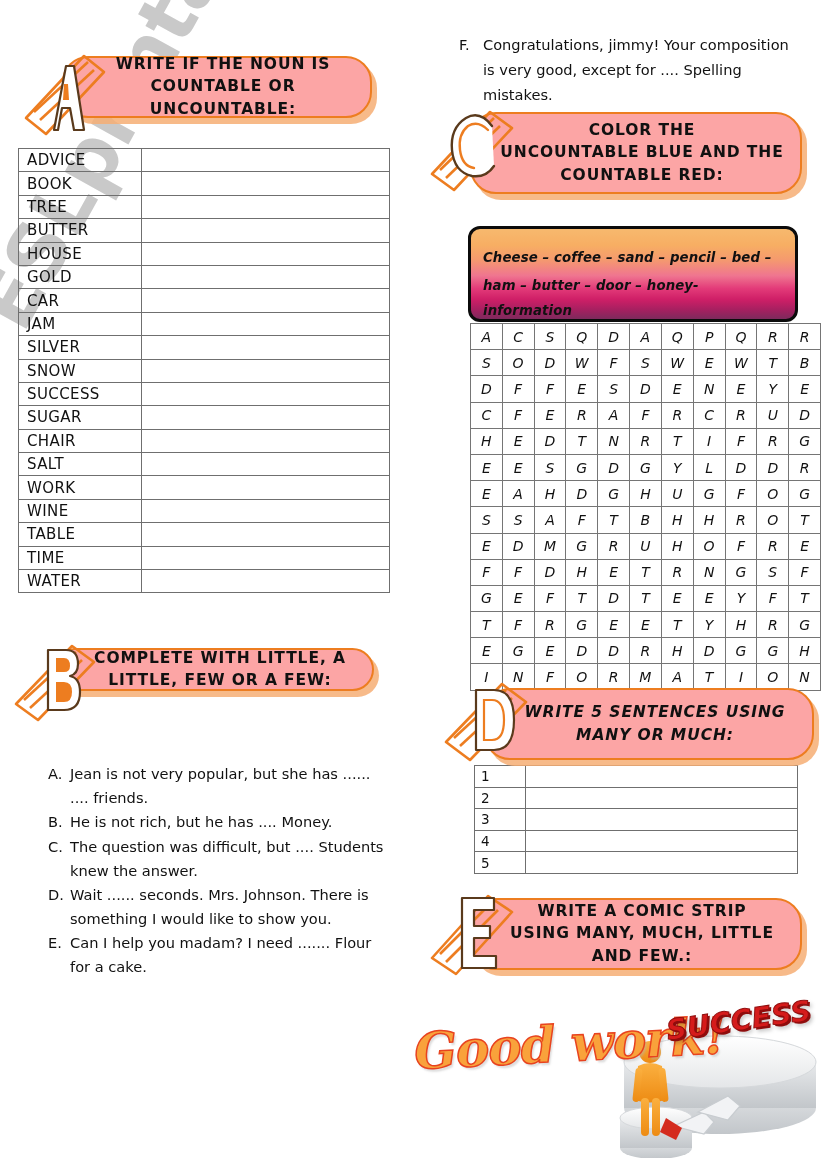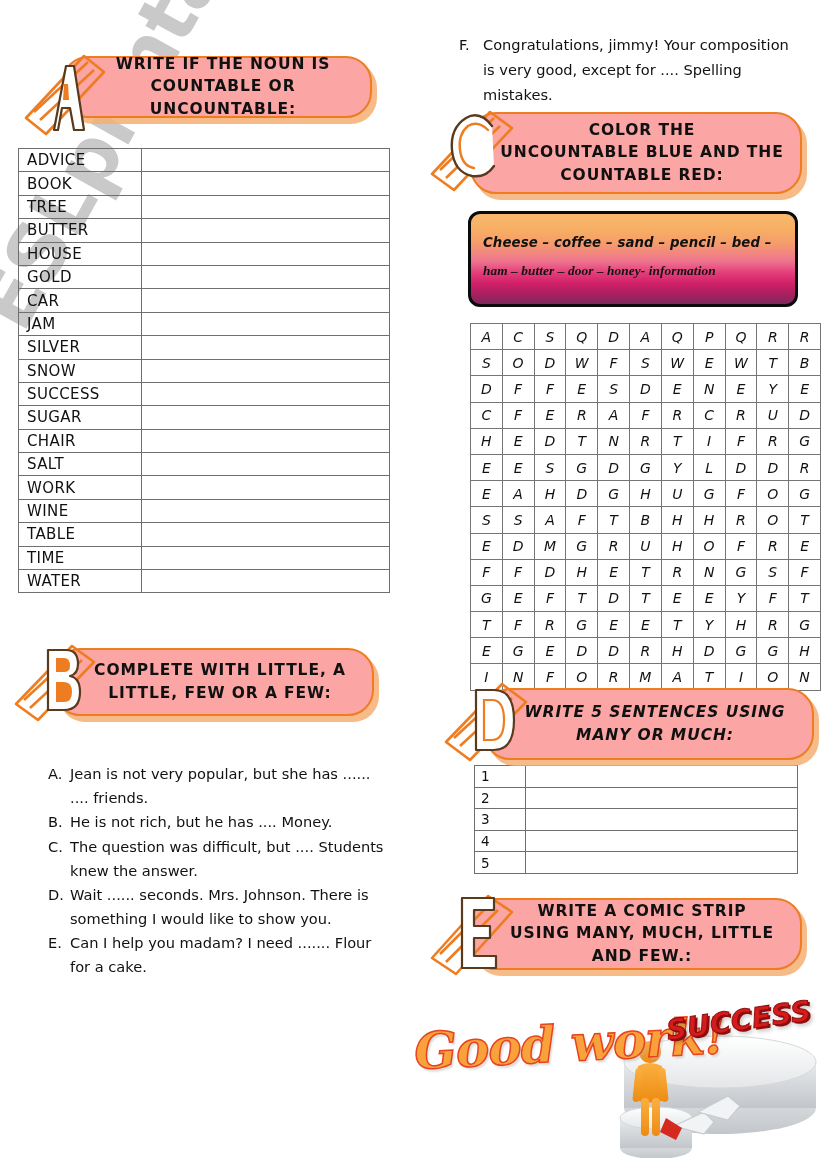--- a/index.html
+++ b/index.html
@@ -88,21 +88,21 @@
   #f-item{
     position:absolute;left:459px;top:32px;width:340px;
     display:flex;z-index:6;
     font-size:14.6px;color:#111;line-height:1.72;
   }
   #f-item .ltr{width:24px;flex:none;}
   #f-item .txt{flex:1;}
 
   
   #gradient-box{
-    position:absolute;left:468px;top:211px;width:330px;height:96px;
+    position:absolute;left:468px;top:226px;width:330px;height:96px;
     box-sizing:border-box;
     border:3px solid #0b0b0b;
     border-radius:12px;
     background:linear-gradient(180deg,
       #f7b96e 0%,
       #f7ae63 18%,
       #f59a6e 34%,
       #ef7590 52%,
       #e33b79 66%,
       #cf1f67 78%,
@@ -291,21 +291,21 @@
         <g fill="none" stroke="#ED7D20" stroke-width="2.6" stroke-linejoin="round">
           <path d="M2 62 L58 4 L80 20 L24 78 Z"></path>
           <path d="M10 58 L62 10"></path>
           <path d="M16 66 L68 18"></path>
         </g>
         <path d="M34 8 L52 8 Q64 8 64 22 Q64 32 56 34 Q66 36 66 50 Q66 68 50 68 L34 68 Z" fill="#ffffff" stroke="#5a3a1c" stroke-width="2.2" stroke-linejoin="round"></path>
         <path d="M42 16 L50 16 Q56 16 56 24 Q56 30 50 30 L42 30 Z" fill="#ED7D20" stroke="none"></path>
         <path d="M42 40 L50 40 Q58 40 58 50 Q58 60 50 60 L42 60 Z" fill="#ED7D20" stroke="none"></path>
       </svg>
     </div>
-    <div class="pill" style="width:320px;height:68px;">
+    <div class="pill" style="width:320px;height:43px;">
       <div>
         <span>COMPLETE WITH LITTLE, A</span>
         <span>LITTLE, FEW OR A FEW:</span>
       </div>
     </div>
   </div>
 
   <div id="b-list">
       <div class="row">
         <div class="ltr">A.</div>
@@ -350,21 +350,21 @@
       <div>
         <span>COLOR THE</span>
         <span>UNCOUNTABLE BLUE AND THE</span>
         <span>COUNTABLE RED:</span>
       </div>
     </div>
   </div>
 
   <div id="gradient-box">
     <div class="gtext">Cheese – coffee – sand – pencil – bed –</div>
-    <div class="gtext" style="padding-top:2px;font-family:Liberation Serif, serif;">ham – butter – door – honey- information</div>
+    <div class="gtext" style="padding-top:2px;">ham – butter – door – honey- information</div>
   </div>
 
   <table id="wordsearch">
       <tbody>
         <tr>
           <td>A</td>
           <td>C</td>
           <td>S</td>
           <td>Q</td>
           <td>D</td>

